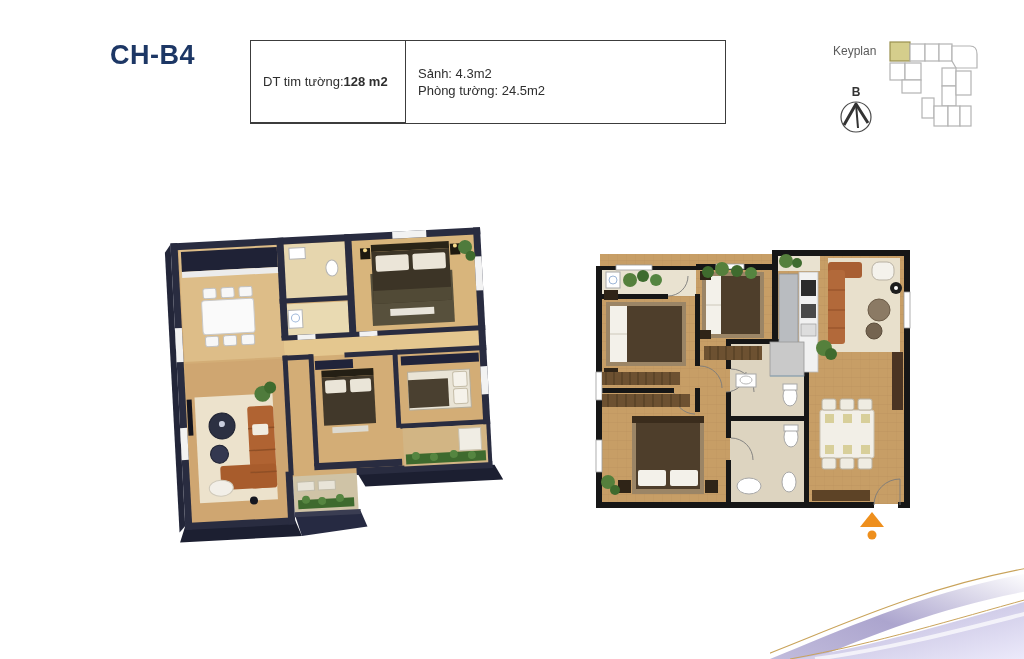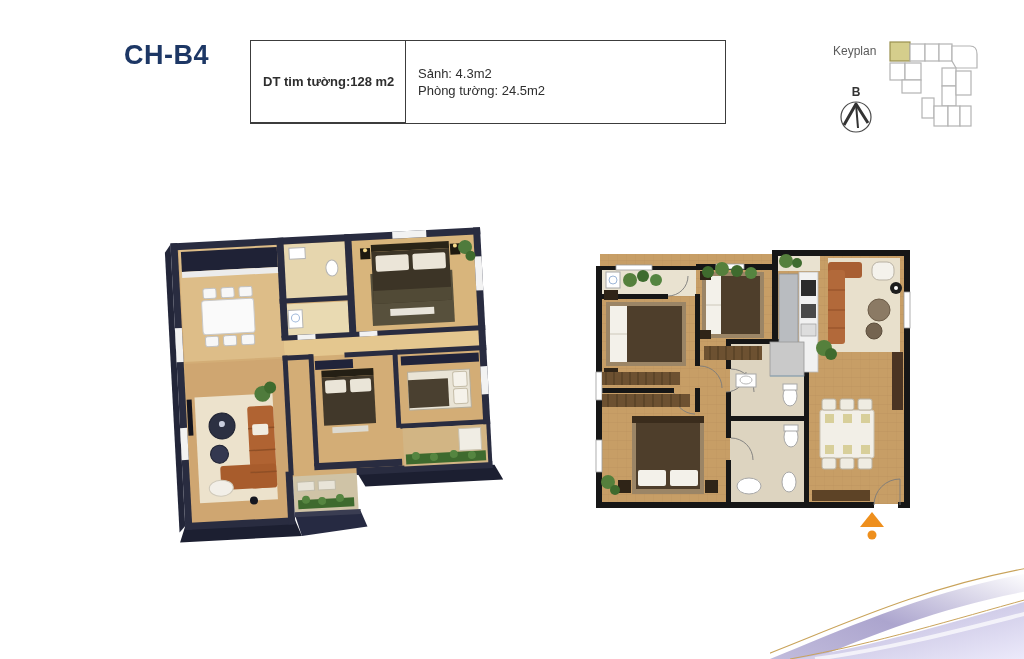--- a/index.html
+++ b/index.html
@@ -2,30 +2,30 @@
 <html><head>
 <meta charset="utf-8">
 <style>
   html,body{margin:0;padding:0;}
   body{
     width:1024px;height:659px;position:relative;overflow:hidden;
     background:#ffffff;
     font-family:"Liberation Sans","DejaVu Sans",sans-serif;
   }
   .page-title{
-    position:absolute;left:124px;top:40px;
+    position:absolute;left:110px;top:40px;
     font-size:27px;font-weight:bold;color:#1d3765;letter-spacing:.5px;
   }
   .area-table{
     position:absolute;left:250px;top:40px;width:476px;height:84px;
     border:1.5px solid #3c3c3c;box-sizing:border-box;display:flex;
   }
   .area-table .col-left{
     width:155px;border-right:1.5px solid #3c3c3c;box-sizing:border-box;
-    display:flex;flex-direction:row;font-weight:bold;
+    display:flex;flex-direction:row;
   }
   .area-table .cell{
     flex:1;display:flex;align-items:center;padding-left:12px;
     font-size:13px;color:#2e2e2e;box-sizing:border-box;white-space:nowrap;
   }
   .area-table .cell.first{border-bottom:1.5px solid #3c3c3c;}
   .area-table .cell b{}
   .area-table .col-right{
     flex:1;display:flex;flex-direction:column;justify-content:center;
     padding-left:12px;font-size:13px;color:#2e2e2e;line-height:17px;

